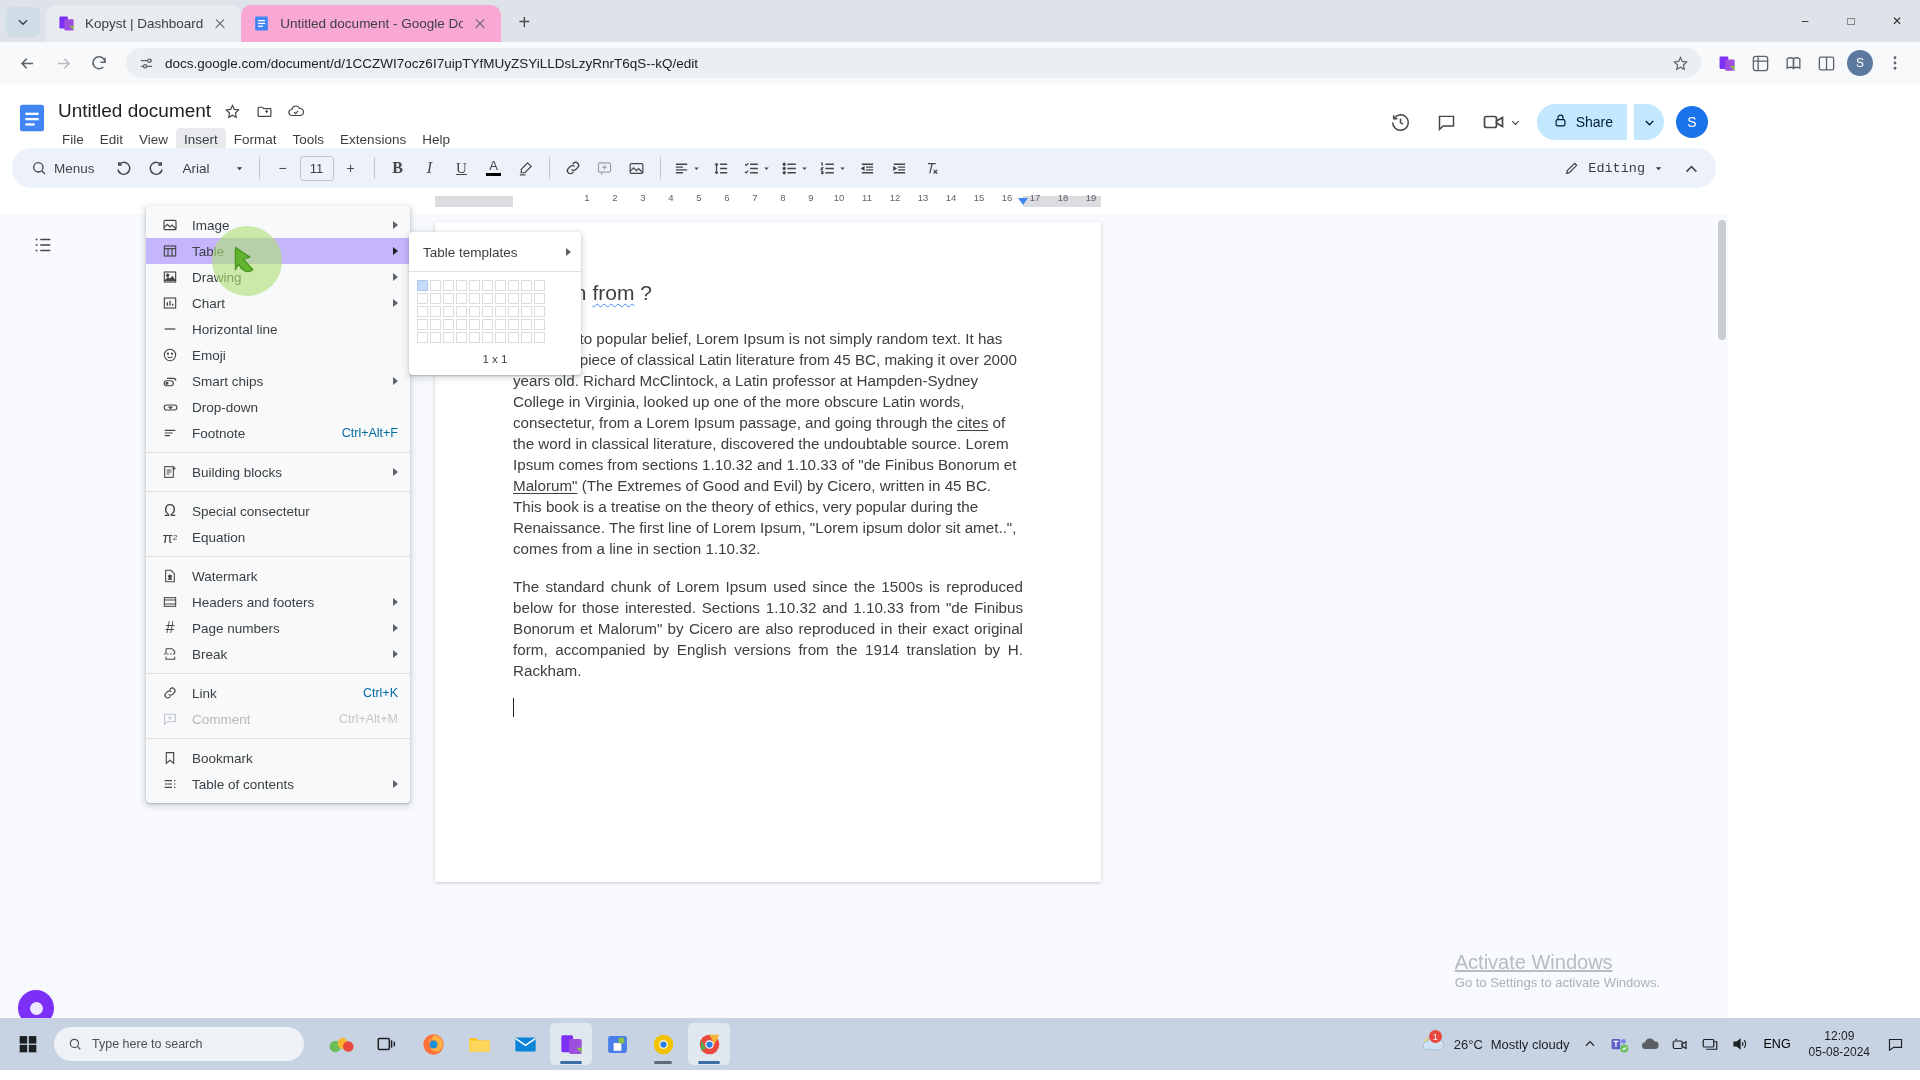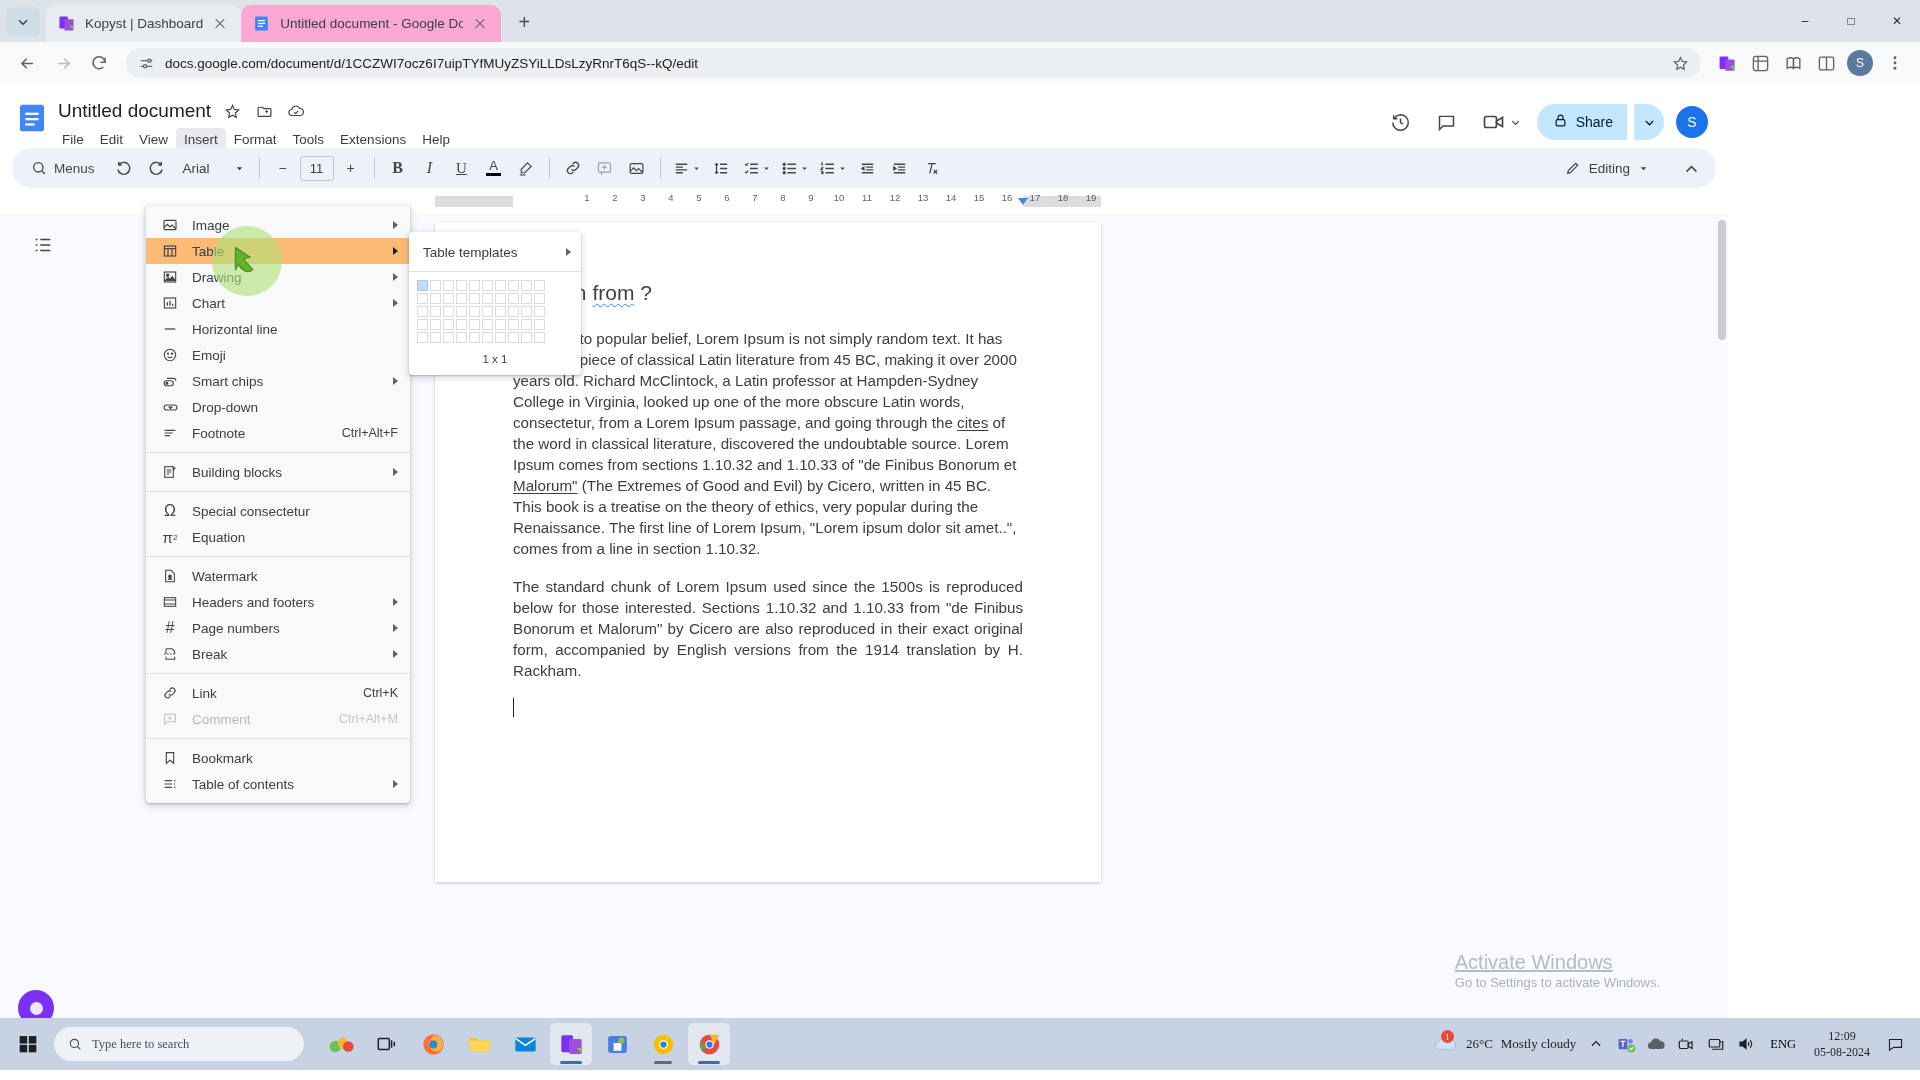--- a/index.html
+++ b/index.html
@@ -144,21 +144,21 @@
   .tb-sep { width:1px; height:22px; background:#c4c7c5; margin: 0 6px; }
   .tb-select {
     height: 30px; display:flex; align-items:center; gap:6px; padding: 0 6px 0 10px;
     font-size: 13.5px; color:#3c4043; border-radius: 4px; min-width: 92px;
   }
   #fontsize-box {
     width: 34px; height: 25px; border:1px solid #c4c7c5; border-radius: 3px;
     display:flex; align-items:center; justify-content:center; font-size: 13px;
     color:#3c4043; background:#edf2fa;
   }
-  .tb-right { margin-left:auto; display:flex; align-items:flex-end; gap: 19px; }
+  .tb-right { margin-left:auto; display:flex; align-items:flex-end; gap: 4px; font-family: Liberation Mono, monospace; }
   #editing-pill {
     height: 32px; border-radius: 16px; display:flex; align-items:center; gap:8px;
     padding: 0 8px 0 12px; font-size:13.5px; color:#3c4043;
   }
 
   
   #ruler-wrap { height: 22px; position:relative; margin-top: 4px; }
   #ruler {
     position:absolute; left: 435px; width: 666px; height: 18px;
     display:flex; align-items:flex-end;
@@ -212,29 +212,29 @@
   #insert-menu {
     position:absolute; left: 146px; top: 122px; width: 264px;
     background:#f8f9fa; border-radius: 0 0 4px 4px;
     box-shadow: 0 2px 6px 2px rgba(60,64,67,.15), 0 1px 2px rgba(60,64,67,.3);
     padding: 6px 0; z-index: 60;
   }
   .mi {
     height: 26px; display:flex; align-items:center; padding: 0 12px 0 14px;
     font-size: 13.5px; color:#3c4043; position:relative;
   }
-  .mi.hover { background:#fdba74; }
+  .mi.hover { background:#c4b5fd; }
   .mi.disabled { color:#b6b9bc; }
   .mi-icon {
     width: 20px; height:20px; margin-right: 12px; flex:0 0 auto;
     display:flex; align-items:center; justify-content:center; color:#444746;
   }
   .mi.disabled .mi-icon { color:#bdc1c6; }
   .mi-label { flex: 1 1 auto; white-space: nowrap; }
-  .mi-shortcut { font-size: 12.5px; color:#404040; margin-left: 16px; }
+  .mi-shortcut { font-size: 12.5px; color:#0369a1; margin-left: 16px; }
   .mi.disabled .mi-shortcut { color:#c4c7c9; }
   .mi-arrow {
     width: 0; height: 0; margin-left: 12px;
     border-left: 5px solid #5f6368; border-top: 4px solid transparent;
     border-bottom: 4px solid transparent;
   }
   .mi.hover .mi-arrow { border-left-color: #202124; }
   .mi-sep { height:1px; background:#e0e0e0; margin: 6px 0; }
 
   
@@ -285,21 +285,21 @@
     background:#f8fafd;
   }
   #vscroll-thumb {
     position:absolute; right:2px; top: 6px; width:8px; height: 120px;
     border-radius:4px; background:#c8ccd0;
   }
 
   
   #taskbar {
     position:absolute; left:0; bottom:0; width:1920px; height: 52px;
-    background:#c7d3e2; display:flex; align-items:center; padding: 0 6px; font-family: Liberation Serif, serif;
+    background:#c7d3e2; display:flex; align-items:center; padding: 0 6px;
   }
   #start-btn { width: 44px; height: 44px; display:flex; align-items:center; justify-content:center; }
   #search-box {
     width: 250px; height: 34px; background:#eef2f7; border-radius: 17px;
     display:flex; align-items:center; gap:10px; padding: 0 14px; margin-left: 4px;
     font-size: 12.5px; color:#4a4f55;
   }
   .tb-app {
     width: 42px; height: 42px; margin: 0 2px; display:flex; align-items:center;
     justify-content:center; position:relative; border-radius: 5px;

